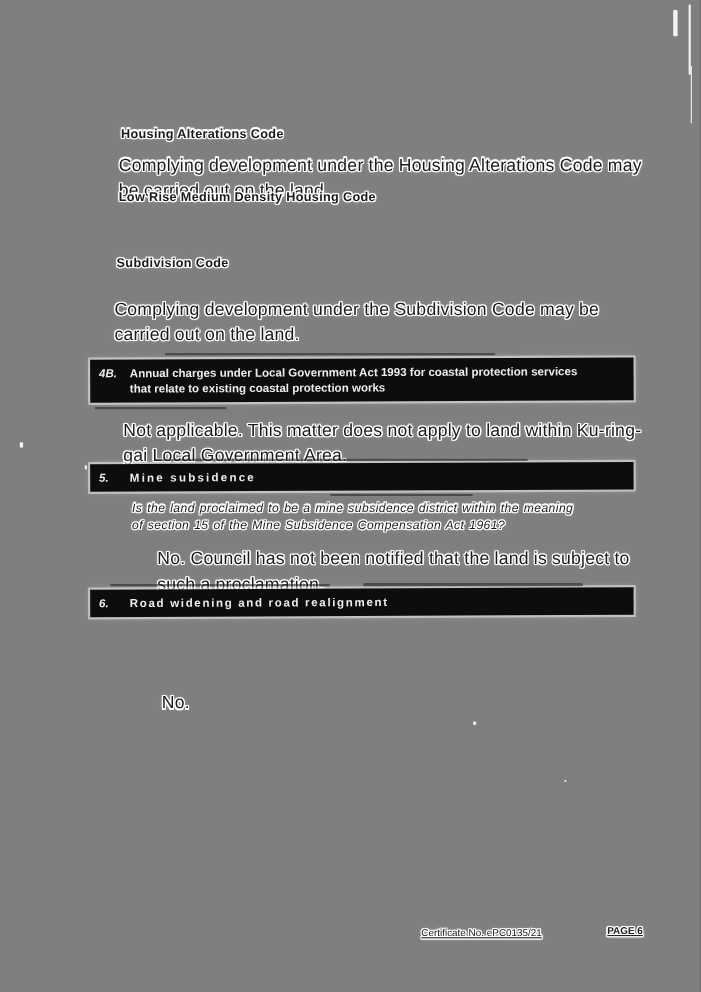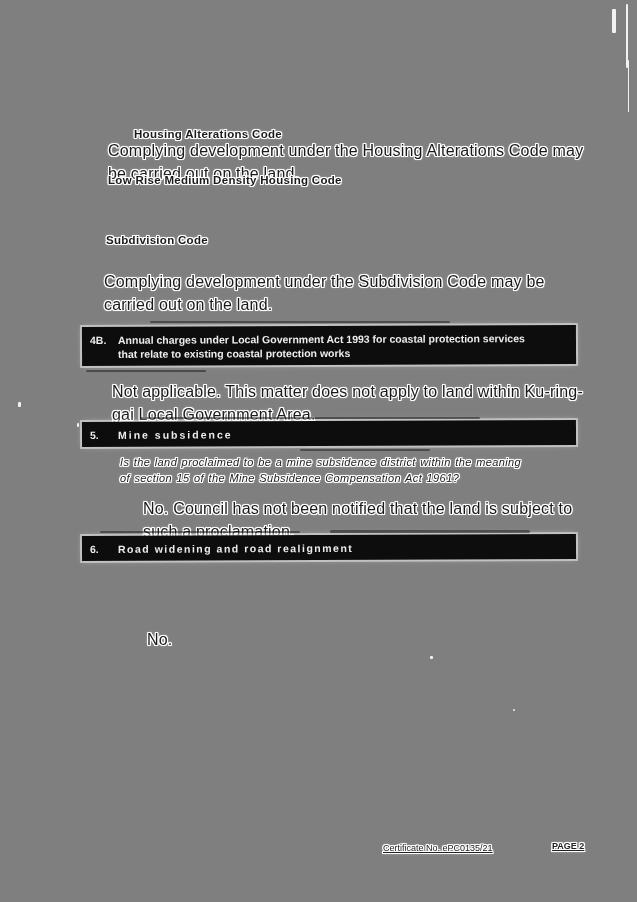--- a/index.html
+++ b/index.html
@@ -36,35 +36,35 @@
     display: flex;
     align-items: flex-start;
     padding: 6px 8px 5px 8px;
     box-sizing: border-box;
     font-weight: bold;
     font-size: 10.5px;
     line-height: 1.35;
     box-shadow: 0 0 0 2px rgba(255,255,255,.45), 0 0 6px rgba(255,255,255,.35);
     transform: rotate(-0.25deg);
   }
-  .bar-num { flex: 0 0 28px; }
+  .bar-num { flex: 0 0 28px; font-style: italic; }
   .bar-title { white-space: pre-line; }
   .bar-title.spaced { letter-spacing: 2px; }
   .footer-text { font-size: 9px; color: #222; text-decoration: underline; }
   .footer-page { font-weight: bold; }
   
   .art { position: absolute; background: #f2f2f2; border-radius: 1px; }
   .smear { position: absolute; background: rgba(22,22,22,.5); border-radius: 2px; }
 </style>
 </head>
 <body>
 
 <div class="page">
 
-  <h3 class="t code-heading" style="left:110px; top:128px;margin-left:24px;">Housing Alterations Code</h3>
+  <h3 class="t code-heading" style="left:110px; top:116px;">Housing Alterations Code</h3>
   <p class="t body-text" style="left:108px; top:139px; width:480px;">Complying development under the Housing Alterations Code may be carried out on the land.</p>
 
   <h3 class="t code-heading" style="left:108px; top:174px;">Low Rise Medium Density Housing Code</h3>
 
   <h3 class="t code-heading" style="left:106px; top:234px;">Subdivision Code</h3>
   <p class="t body-text" style="left:104px; top:270px; width:480px;">Complying development under the Subdivision Code may be carried out on the land.</p>
 
   <div class="bar" style="top:326px;">
     <span class="bar-num">4B.</span>
     <span class="bar-title">Annual charges under Local Government Act 1993 for coastal protection services
@@ -80,21 +80,21 @@
 of section 15 of the Mine Subsidence Compensation Act 1961?</p>
   <p class="t body-text" style="left:143px; top:497px; width:440px;">No. Council has not been notified that the land is subject to such a proclamation.</p>
 
   <div class="bar" style="top:535px;">
     <span class="bar-num">6.</span>
     <span class="bar-title spaced" style="letter-spacing:1.5px;">Road widening and road realignment</span>
   </div>
   <p class="t body-text" style="left:147px; top:628px;">No.</p>
 
   <p class="t footer-text" style="left:383px; top:843px;">Certificate No. ePC0135/21</p>
-  <p class="t footer-text footer-page" style="left:552px; top:841px;">PAGE 2</p>
+  <p class="t footer-text footer-page" style="left:552px; top:841px;">PAGE 6</p>
 
   <div class="art" style="left:612px; top:9px;  width:4px; height:24px;"></div>
   <div class="art" style="left:626px; top:4px;  width:2px; height:64px;"></div>
   <div class="art" style="left:628px; top:60px; width:1px; height:52px;"></div>
   <div class="art" style="left:18px;  top:402px; width:3px; height:5px;"></div>
   <div class="art" style="left:77px;  top:423px; width:2px; height:4px;"></div>
   <div class="art" style="left:430px; top:656px; width:3px; height:3px;"></div>
   <div class="art" style="left:513px; top:709px; width:2px; height:2px;"></div>
   <div class="smear" style="left:150px; top:321px; width:300px; height:2px;"></div>
   <div class="smear" style="left:86px;  top:370px; width:120px; height:2px;"></div>

